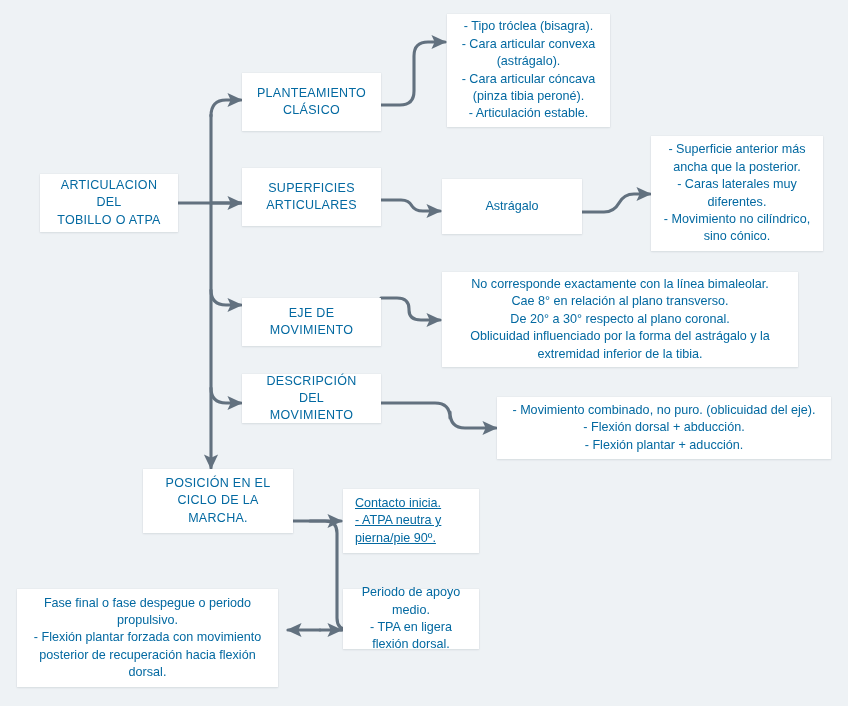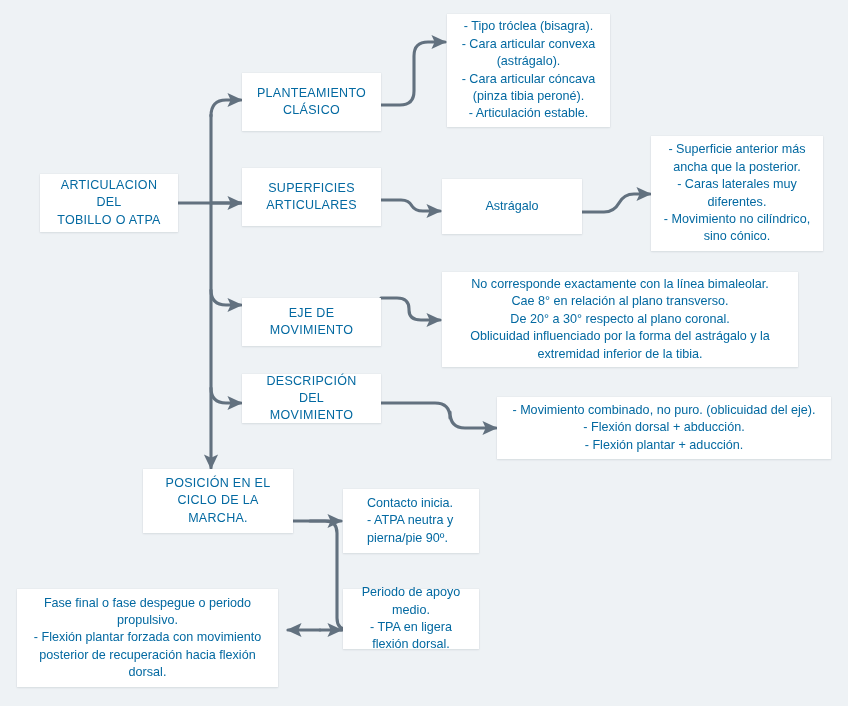--- a/index.html
+++ b/index.html
@@ -163,21 +163,21 @@
 - Flexión dorsal + abducción.
 - Flexión plantar + aducción.</span>
   </div>
 
   <div class="node t-head" style="left:143px; top:469px; width:150px; height:64px;">
     <span class="txt">POSICIÓN EN EL
 CICLO DE LA
 MARCHA.</span>
   </div>
 
-  <div class="node t-body t-left" style="left:343px; top:489px; width:136px; height:64px; padding-left:24px;">
+  <div class="node t-body t-left" style="left:343px; top:489px; width:136px; height:64px; padding-left:12px;text-decoration:underline;">
     <span class="txt">Contacto inicia.
 - ATPA neutra y
 pierna/pie 90º.</span>
   </div>
 
   <div class="node t-body" style="left:343px; top:589px; width:136px; height:60px;">
     <span class="txt">Periodo de apoyo
 medio.
 - TPA en ligera
 flexión dorsal.</span>

